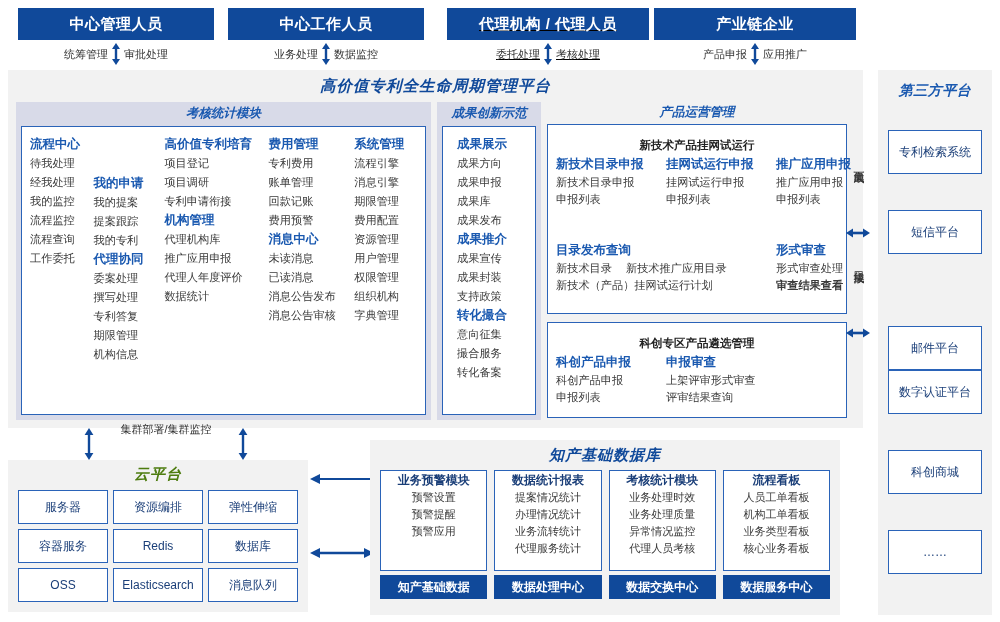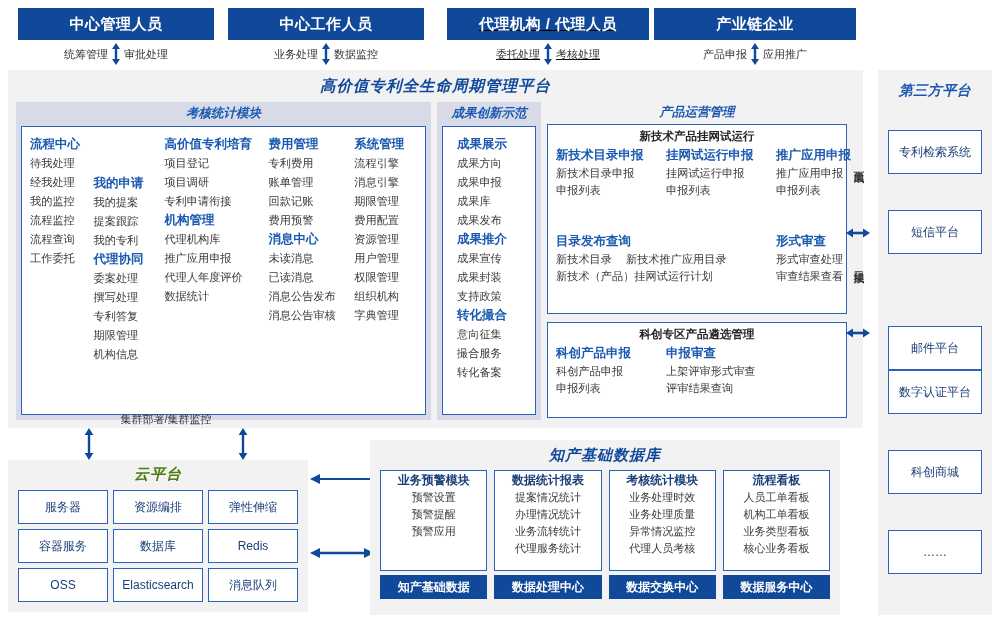--- a/index.html
+++ b/index.html
@@ -58,21 +58,21 @@
   .gitem {
     font-size: 11.2px; color: #3A3A3A; line-height: 19px; white-space: nowrap;
   }
 
   
   .panel {
     position: absolute; background: #ffffff; border: 1.3px solid #2A63B8;
   }
   .panel-cap {
     text-align: center; font-size: 11.5px; font-weight: bold; color: #222;
-    padding-top: 4px; padding-bottom: 2px;
+    padding-top: 4px; padding-bottom: 2px; margin-top: 9px;
   }
 
   
   .vlabel {
     position: absolute; width: 14px; font-size: 11px; color: #333;
     line-height: 13px; text-align: center; writing-mode: vertical-rl;
   }
   .lr-arrow { position: absolute; }
 
   
@@ -86,21 +86,21 @@
   }
   .third-box {
     position: absolute; left: 10px; width: 94px; height: 44px;
     border: 1.4px solid #2A63B8; background: #ffffff;
     display: flex; align-items: center; justify-content: center;
     font-size: 12px; color: #1A3E78; white-space: nowrap;
   }
 
   
   .cluster-label {
-    position: absolute; left: 96px; top: 412px; width: 140px;
+    position: absolute; left: 96px; top: 422px; width: 140px;
     text-align: center; font-size: 11px; color: #333;
   }
   .cloud {
     position: absolute; left: 8px; top: 460px; width: 300px; height: 152px;
     background: #F2F2F2;
   }
   .cloud-title {
     text-align: center; font-size: 15px; font-weight: bold; font-style: italic;
     color: #4d7c0f; padding-top: 5px; letter-spacing: 1px;
   }
@@ -323,21 +323,21 @@
                 <div class="ghead" style="white-space: normal;">目录发布查询</div>
                 <div style="display: flex; gap: 14px;">
                   <div class="gitem" style="line-height: 17px;">新技术目录</div>
                   <div class="gitem" style="line-height: 17px;">新技术推广应用目录</div>
                 </div>
                 <div class="gitem" style="line-height: 17px;">新技术（产品）挂网试运行计划</div>
               </div>
               <div style="position: absolute; left: 228px; width: 88px; top: 0px;">
                 <div class="ghead" style="white-space: normal;">形式审查</div>
                 <div class="gitem" style="line-height: 17px;">形式审查处理</div>
-                <div class="gitem" style="line-height: 17px;">审查结果查看</div>
+                <div class="gitem" style="line-height: 17px; font-weight: bold;">审查结果查看</div>
               </div>
             </div>
           </div>
           <div class="panel" style="left: 0px; right: 0px; top: 198px; height: 96px;">
             <div class="panel-cap">科创专区产品遴选管理</div>
             <div style="position: relative; height: 68px;">
               <div style="position: absolute; left: 8px; width: 110px; top: 0px;">
                 <div class="ghead" style="white-space: normal;">科创产品申报</div>
                 <div class="gitem" style="line-height: 17px;">科创产品申报</div>
                 <div class="gitem" style="line-height: 17px;">申报列表</div>
@@ -390,22 +390,22 @@
     <polygon points="7,32 2.6,25 11.4,25" fill="#10499A"></polygon>
   </svg>
 
   <div class="cloud">
     <div class="cloud-title">云平台</div>
     <div class="cloud-grid" id="cloud-grid">
         <div class="cloud-cell">服务器</div>
         <div class="cloud-cell">资源编排</div>
         <div class="cloud-cell">弹性伸缩</div>
         <div class="cloud-cell">容器服务</div>
+        <div class="cloud-cell">Redis</div>
         <div class="cloud-cell">数据库</div>
-        <div class="cloud-cell">Redis</div>
         <div class="cloud-cell">OSS</div>
         <div class="cloud-cell">Elasticsearch</div>
         <div class="cloud-cell">消息队列</div>
       </div>
   </div>
 
   <svg class="arrow-abs" style="left:310px; top:472px;" width="64" height="14" viewBox="0 0 64 14">
     <line x1="8" y1="7" x2="64" y2="7" stroke="#10499A" stroke-width="2.2"></line>
     <polygon points="0,7 10,2 10,12" fill="#10499A"></polygon>
   </svg>

